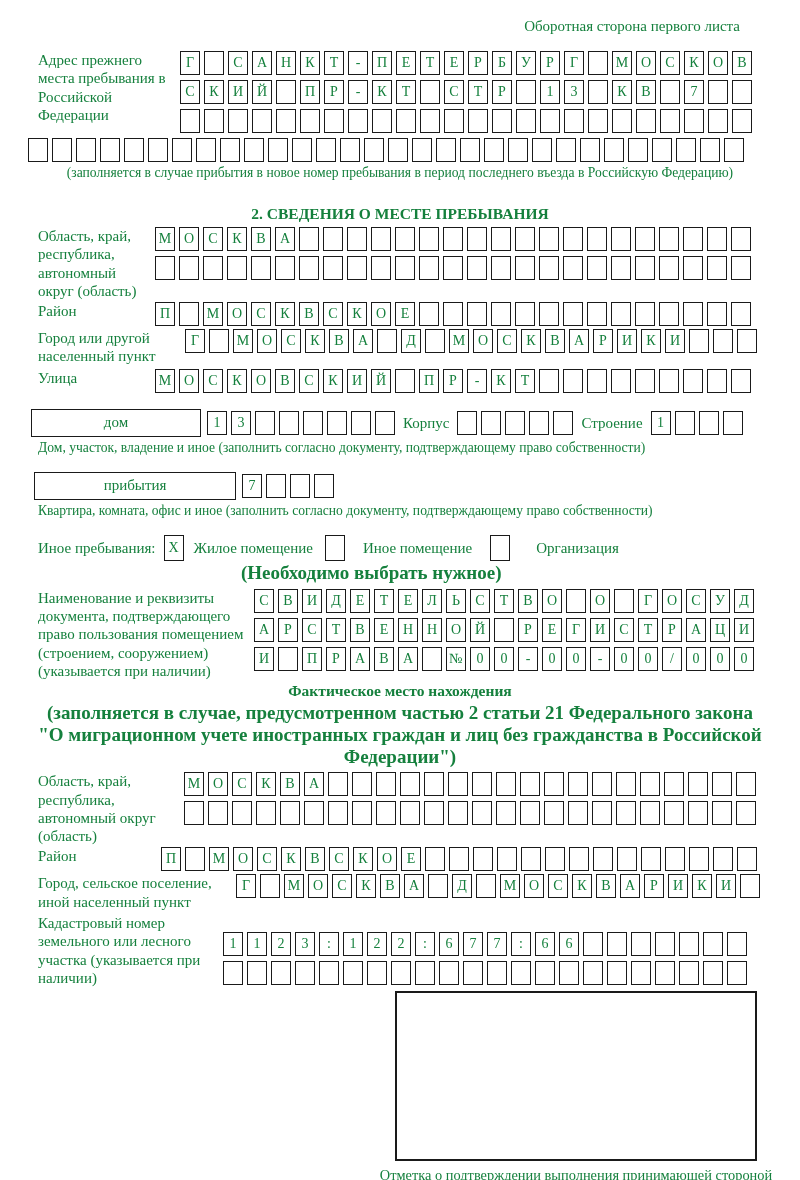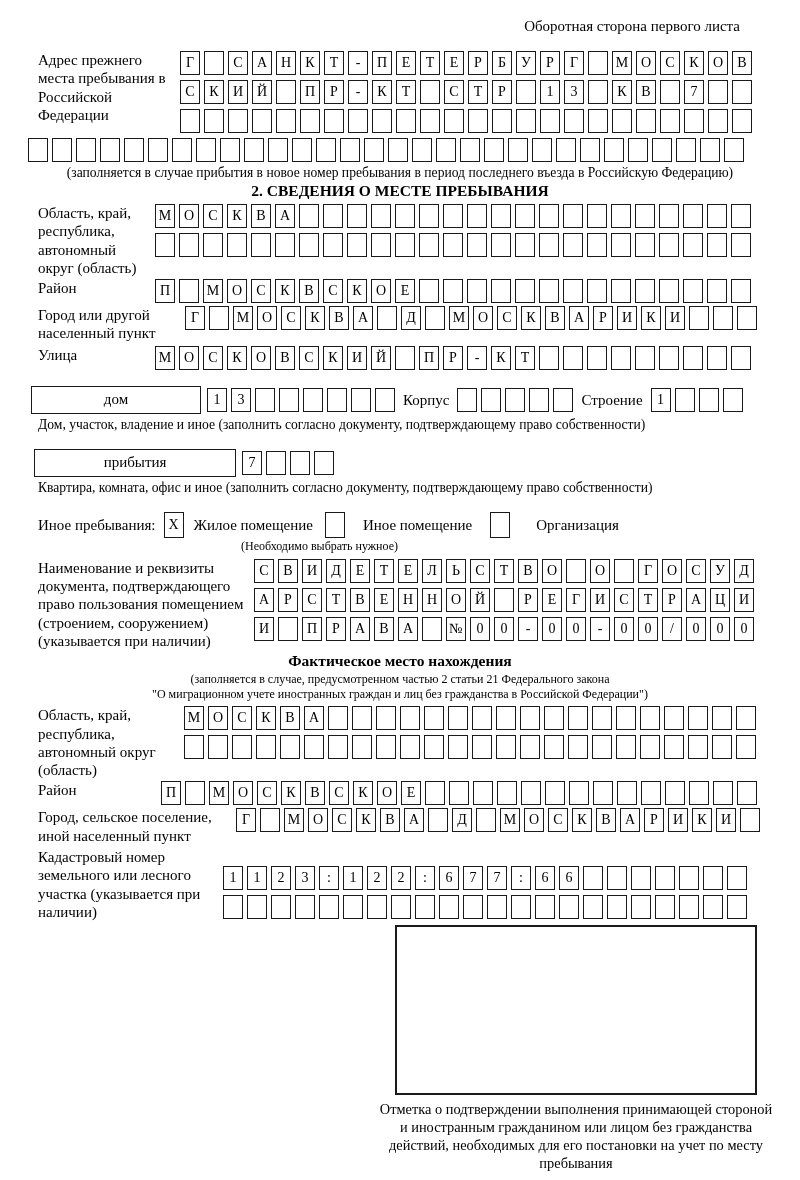--- a/index.html
+++ b/index.html
@@ -1,19 +1,19 @@
 <!DOCTYPE html>
 <html><head>
 <meta charset="utf-8">
 <style>
   html,body{margin:0;padding:0;background:#ffffff;}
   .sheet{
     width:800px;height:1180px;box-sizing:border-box;
     padding:14px 28px 0 28px;position:relative;overflow:hidden;
-    font-family:"Liberation Serif","DejaVu Serif",serif;color:#000000;background:#fff;border-radius:17px;
+    font-family:"Liberation Serif","DejaVu Serif",serif;color:#15803d;background:#fff;border-radius:17px;
   }
   .header-note{font-size:15px;text-align:right;padding-right:32px;margin-top:4px;}
   .row{display:flex;align-items:flex-start;}
   .row.vcenter{align-items:center;margin-top:16px;}
   .label{font-size:15px;line-height:1.22;margin-left:10px;flex:none;box-sizing:border-box;}
   .w142{width:142px;} .w117{width:117px;} .w147{width:147px;}
   .w206{width:206px;} .w146{width:146px;} .w123{width:123px;}
   .w198{width:198px;} .w185{width:185px;}
   .gridcol{display:flex;flex-direction:column;gap:5px;flex:none;}
   .cells{display:flex;gap:4px;flex:none;}
@@ -22,22 +22,22 @@
     display:flex;align-items:center;justify-content:center;
     font-size:14px;line-height:1;background:#fff;flex:none;
   }
   .rect-label{
     height:28px;box-sizing:border-box;border:1.7px solid #1a1a1a;
     display:flex;align-items:center;justify-content:center;font-size:15px;flex:none;background:#fff;
   }
   .inline-lbl{font-size:15px;line-height:28px;flex:none;}
   .caption{font-size:13.6px;text-align:center;margin-top:3px;}
   .caption-left{font-size:13.6px;text-align:left;margin-left:10px;margin-top:3px;}
-  .sec-title{font-size:15.5px;font-weight:bold;text-align:center;margin-top:1px;}
-  .note-center{font-size:12px;text-align:center;}
+  .sec-title{font-size:15.5px;font-weight:bold;text-align:center;margin-top:24px;}
+  .note-center{font-size:19px;text-align:center;font-weight:bold;}
   .stamp-box{
     width:362px;height:170px;box-sizing:border-box;border:2px solid #1a1a1a;
     margin-left:367px;margin-top:4px;background:#fff;
   }
   .stamp-caption{width:396px;margin-left:350px;margin-top:5px;font-size:14.4px;line-height:1.25;text-align:center;}
   .mt2{margin-top:2px;} .mt3{margin-top:3px;} .mt4{margin-top:4px;}
   .mt5{margin-top:5px;} .mt16{margin-top:16px;}
 </style>
 </head>
 <body>

